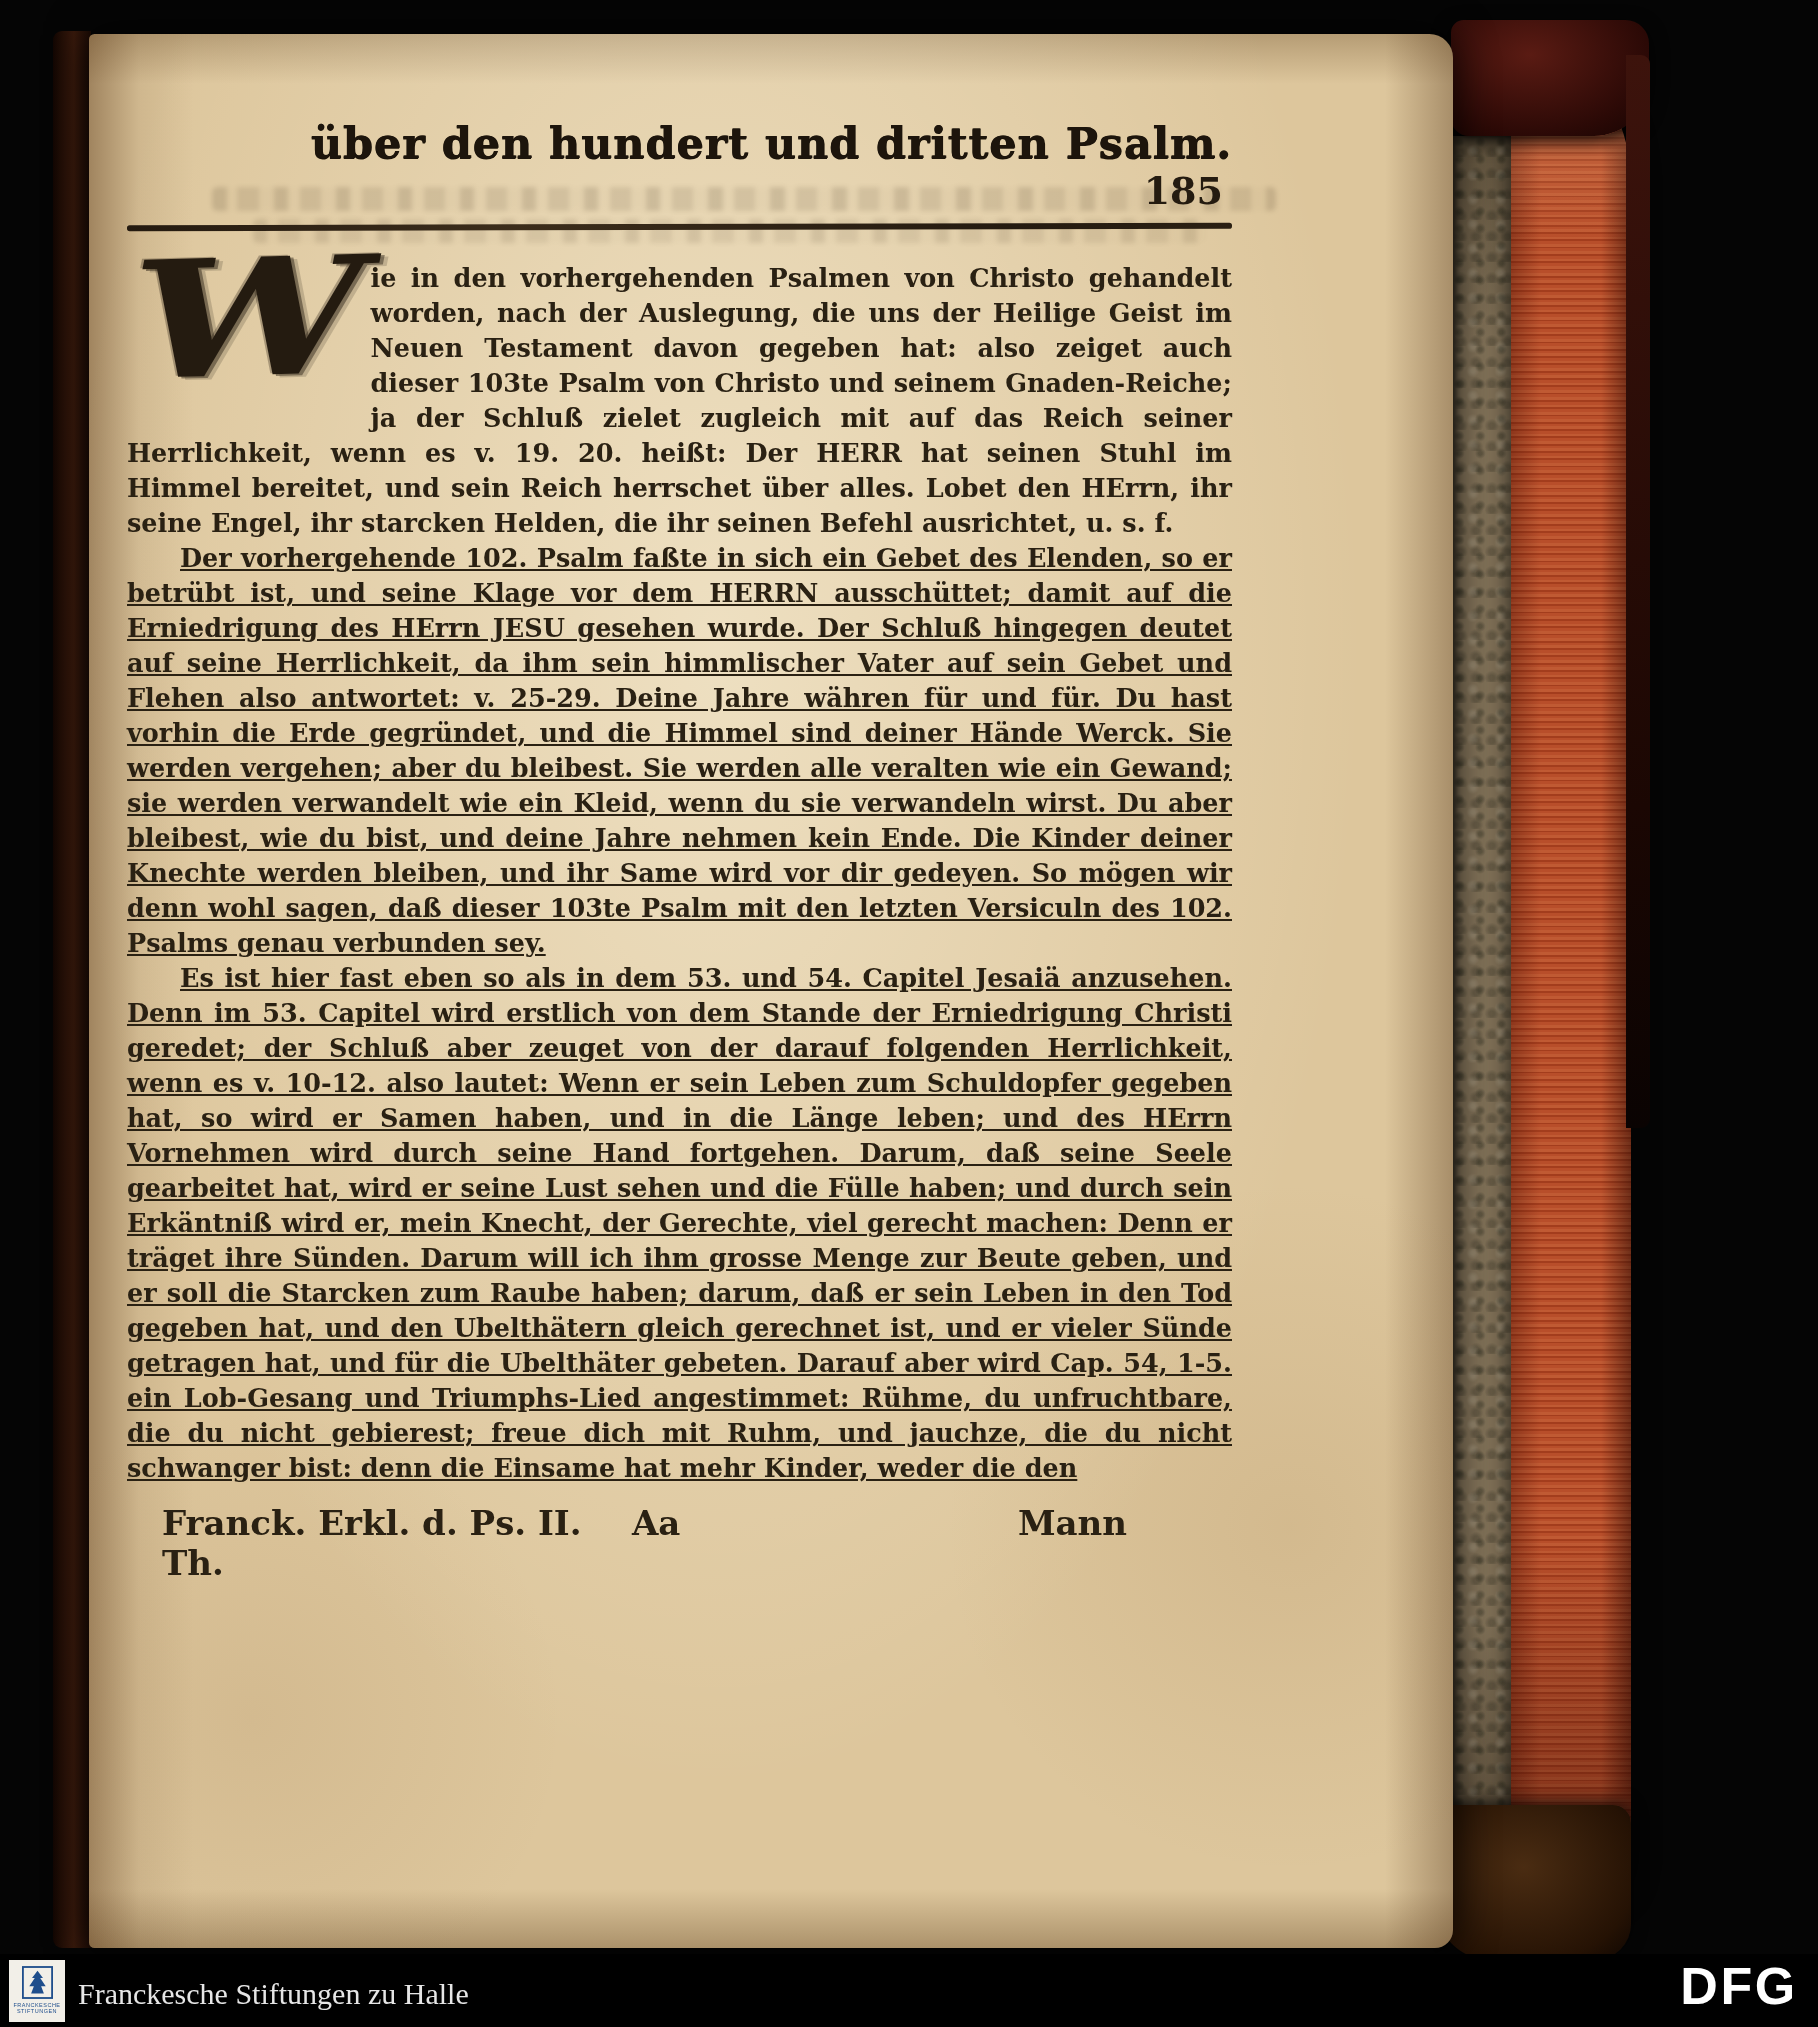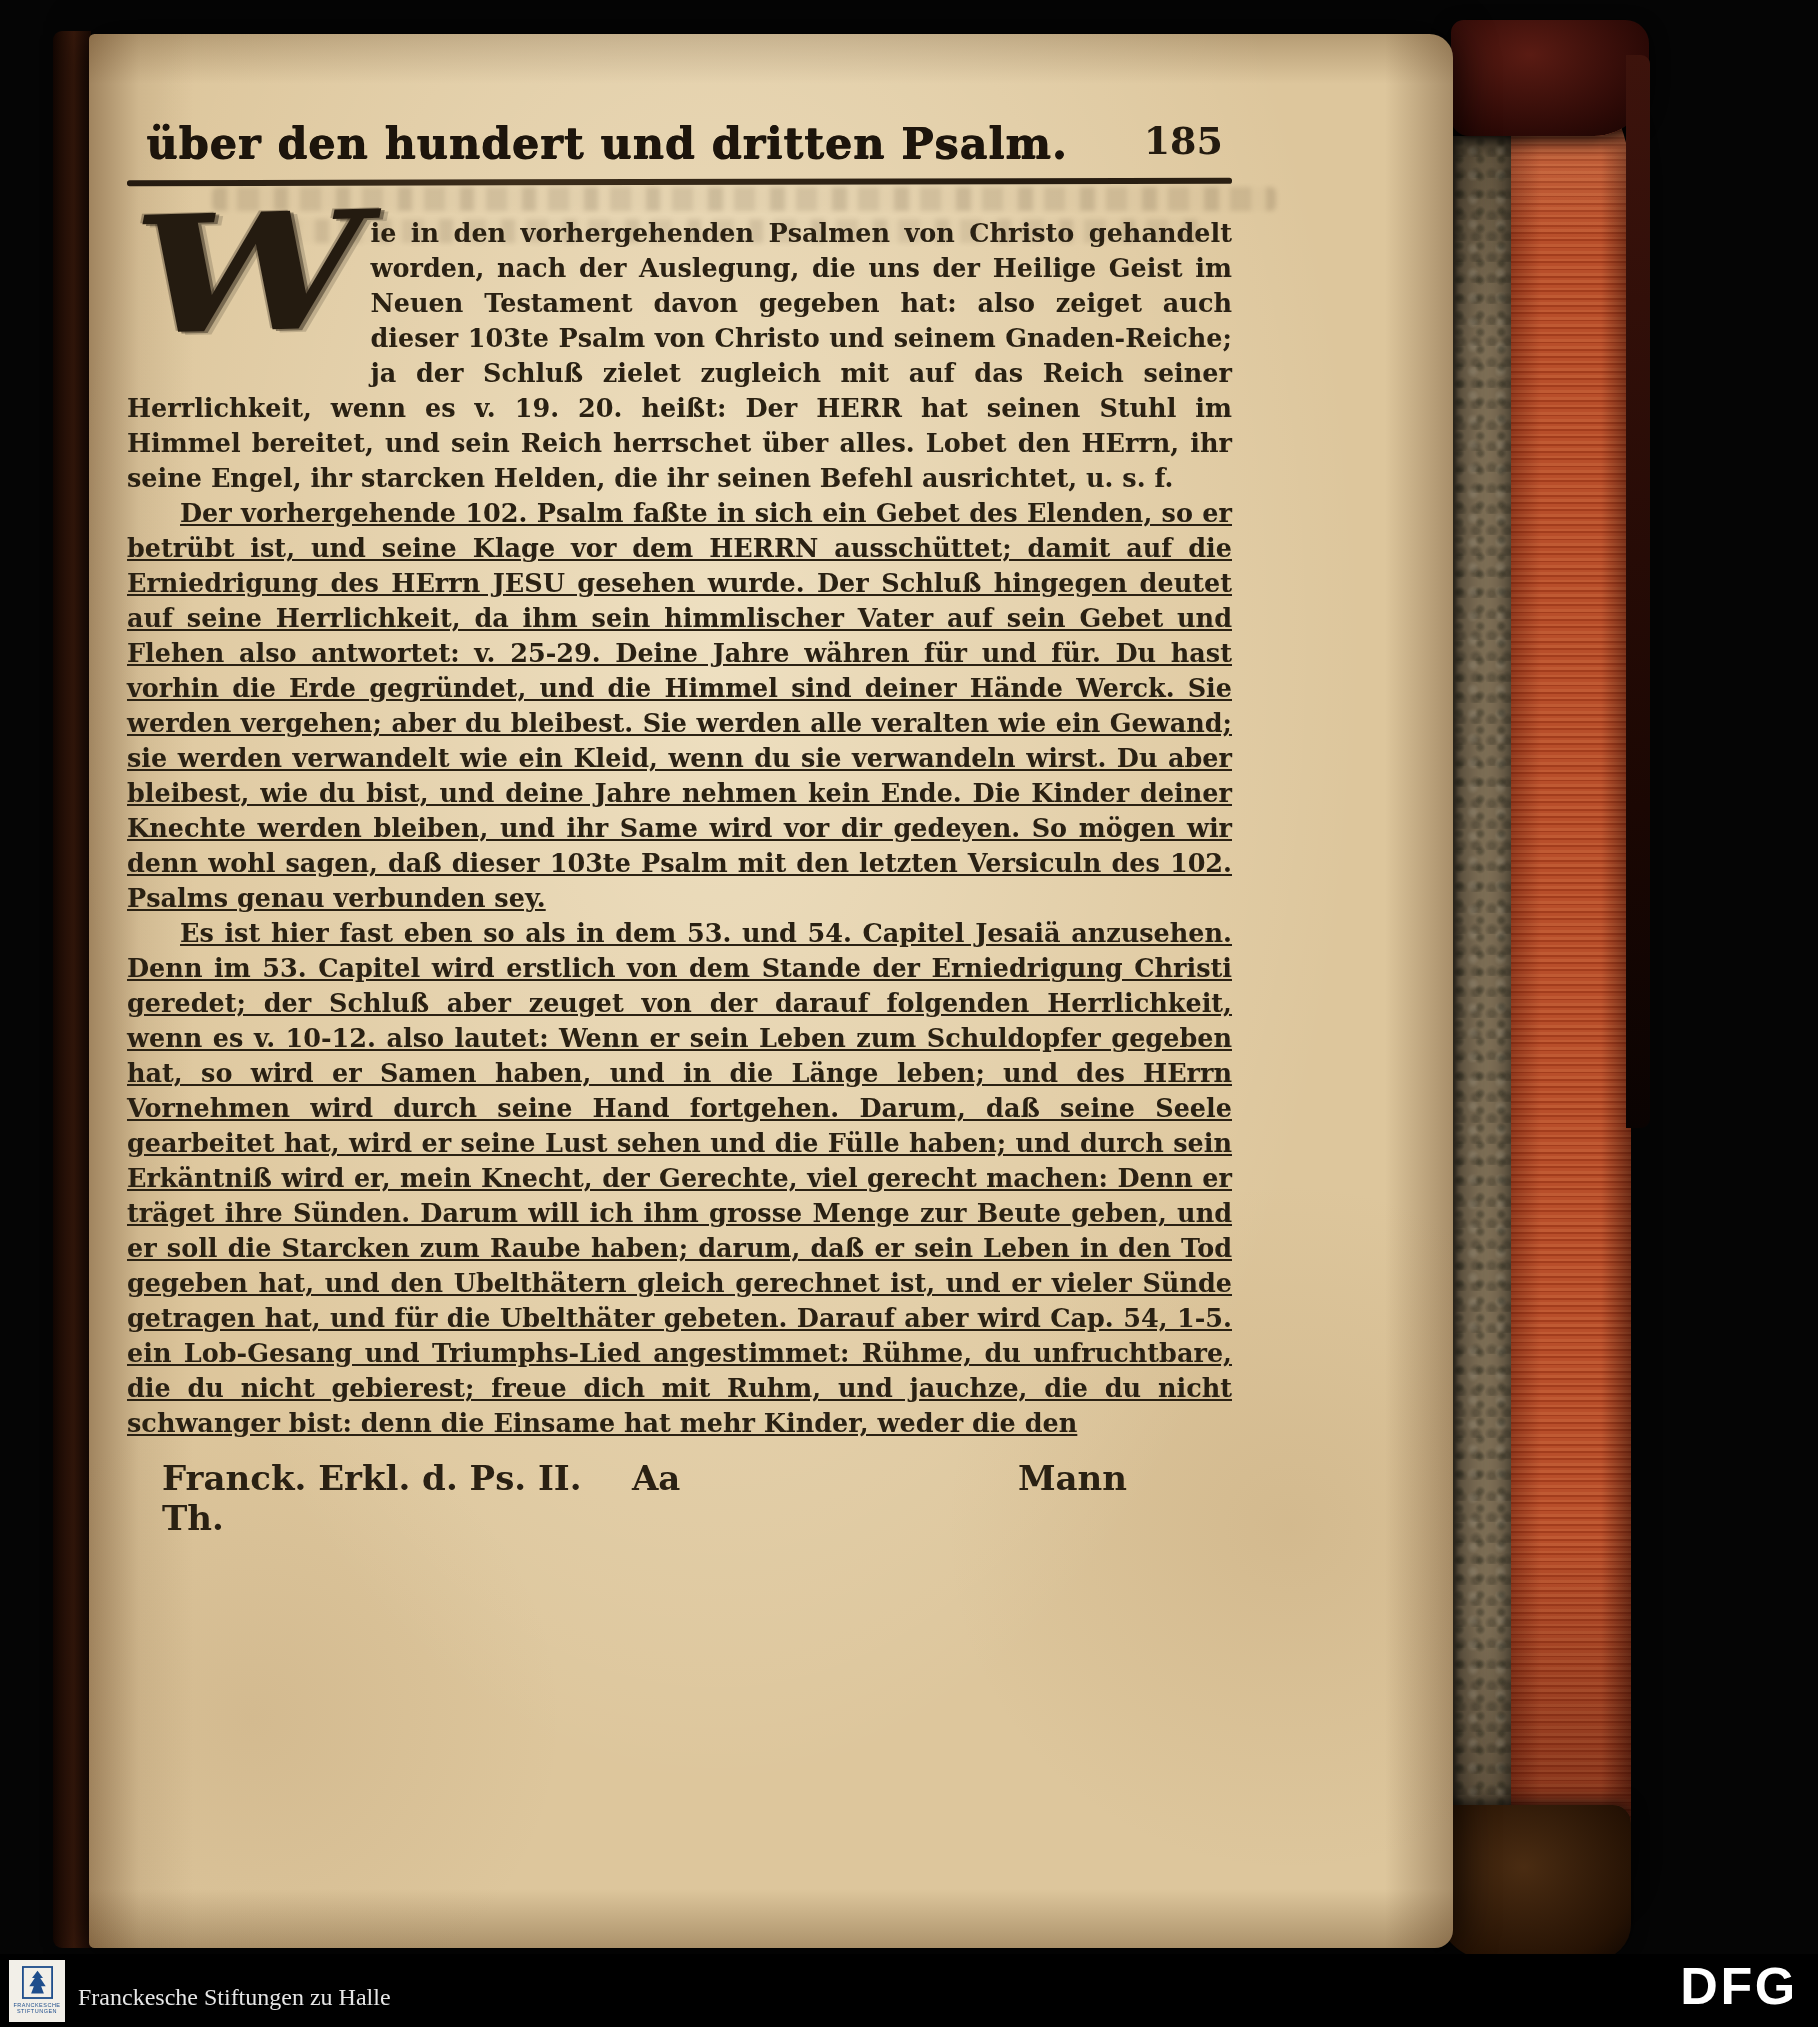--- a/index.html
+++ b/index.html
@@ -38,21 +38,21 @@
       rgba(72,56,34,0.42) 25.5px 47px, rgba(72,56,34,0.08) 47px 62px);
     filter:blur(2.7px); opacity:0.30; border-radius:5.5px; z-index:1;
   }
   .bleed.b1 { top:153px; }
   .bleed.b2 { top:185px; width:70%; left:12%; opacity:0.24; }
 
   .page-content {
     position:absolute; left:38px; top:84px; width:1105px; z-index:2;
     color:#29200f;
   }
-  .page-header { display:flex; align-items:flex-start; }
+  .page-header { display:flex; align-items:flex-end;flex-direction:column; }
   .header-title {
     flex:1; text-align:center; font-size:43px; font-weight:bold;
     letter-spacing:0.9px; color:#1d150c;
     text-shadow:0.7px 0 0 #1d150c, 0 0.5px 0 #1d150c;
   }
   .page-number {
     width:136px; text-align:right; font-size:38px; font-weight:bold;
     color:#241b10; padding-right:9px;
   }
   .header-rule {
@@ -137,21 +137,21 @@
     align-items:center; justify-content:center; gap:2.7px;
   }
   .fs-mark { width:31px; height:33px; }
   .fs-caption {
     font-family:"Liberation Sans", sans-serif; font-size:5.5px; line-height:6.4px;
     color:#1f4e8c; text-align:center; letter-spacing:0.5px; width:51px;
     word-spacing:0.9px;
   }
   .institution {
     position:absolute; left:78px; bottom:16.4px;
-    font-family:"Liberation Serif", serif; font-size:24px; color:#e6e6e6;
+    font-family:"Liberation Serif", serif; font-size:30px; color:#e6e6e6;
   }
   .dfg {
     position:absolute; right:20px; bottom:11px;
     font-family:"Liberation Sans", sans-serif; font-weight:bold;
     font-size:52px; letter-spacing:2.7px; color:#fff;
   }
 </style>
 </head>
 <body>
 

